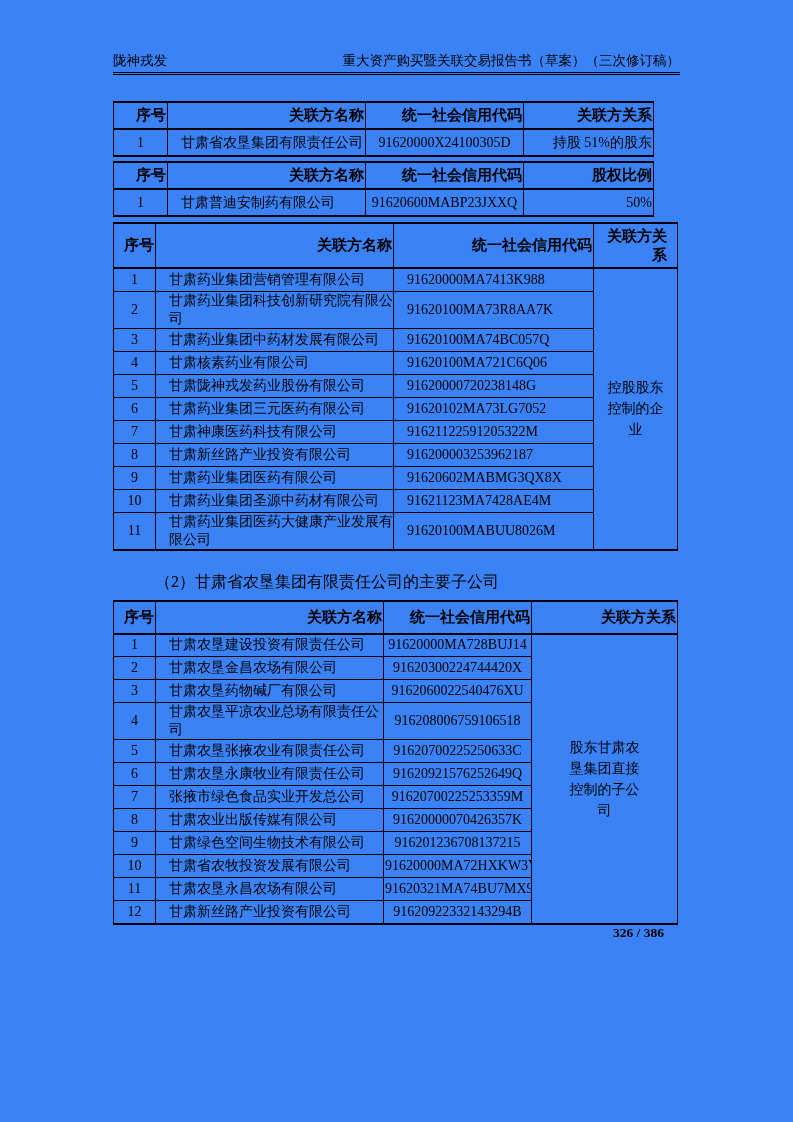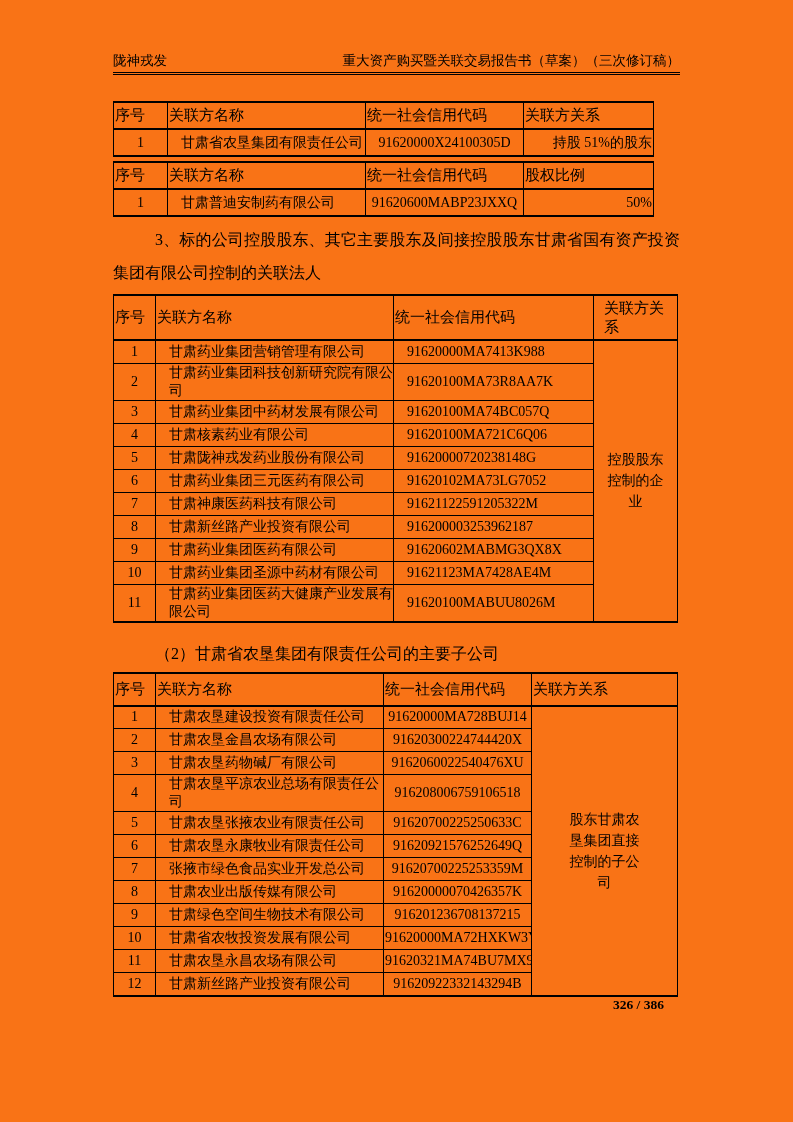--- a/index.html
+++ b/index.html
@@ -1,17 +1,17 @@
 <!DOCTYPE html>
 <html><head>
 <meta charset="utf-8">
 <style>
   html,body{margin:0;padding:0;background:#888;}
   .page{
-    width:793px;height:1122px;background:#f97316;margin:0 auto;
+    width:793px;height:1122px;background:#3b82f6;margin:0 auto;
     font-family:"Liberation Serif","DejaVu Serif",serif;
     color:#000;overflow:hidden;box-sizing:border-box;position:relative;
   }
   .header{
     margin:0 113px;padding-top:52px;
     display:flex;justify-content:space-between;align-items:flex-end;
     font-size:13.5px;line-height:18px;
     border-bottom:3.5px double #000;padding-bottom:2px;
   }
   .content{margin:0 113px;}
@@ -24,21 +24,21 @@
   }
   table.tbl{
     border-collapse:collapse;table-layout:fixed;
     border-top:2.5px solid #000;border-bottom:2.5px solid #000;
   }
   table.tbl th,table.tbl td{
     border:1px solid #000;font-weight:normal;box-sizing:border-box;
     overflow:hidden;
   }
   table.tbl thead th{
-    border-bottom:2px solid #000;font-weight:normal;text-align:left;
+    border-bottom:2px solid #000;font-weight:bold;text-align:right;
     font-size:15px;
   }
   table.tblA{width:540px;}
   table.tblA th{height:27px;}
   table.tblA td{height:27px;font-size:14px;}
   table.tblB{width:564px;}
   table.tblB td{height:23px;font-size:14px;}
   #t3 thead th{height:45px;}
   #t4 thead th{height:33px;}
   #t3 thead th.h3{padding:0 10px;line-height:19px;}
@@ -119,21 +119,20 @@
       <tbody>
           <tr>
             <td class="c0">1</td>
             <td class="c1">甘肃普迪安制药有限公司</td>
             <td class="c2">91620600MABP23JXXQ</td>
             <td class="c3">50%</td>
           </tr>
         </tbody>
     </table>
 
-    <p class="para mt-p3">3、标的公司控股股东、其它主要股东及间接控股股东甘肃省国有资产投资集团有限公司控制的关联法人</p>
 
 
     <table class="tbl tblB mt-t3" id="t3">
       <colgroup>
           <col style="width:42px">
           <col style="width:238px">
           <col style="width:200px">
           <col style="width:84px">
         </colgroup>
       <thead>

